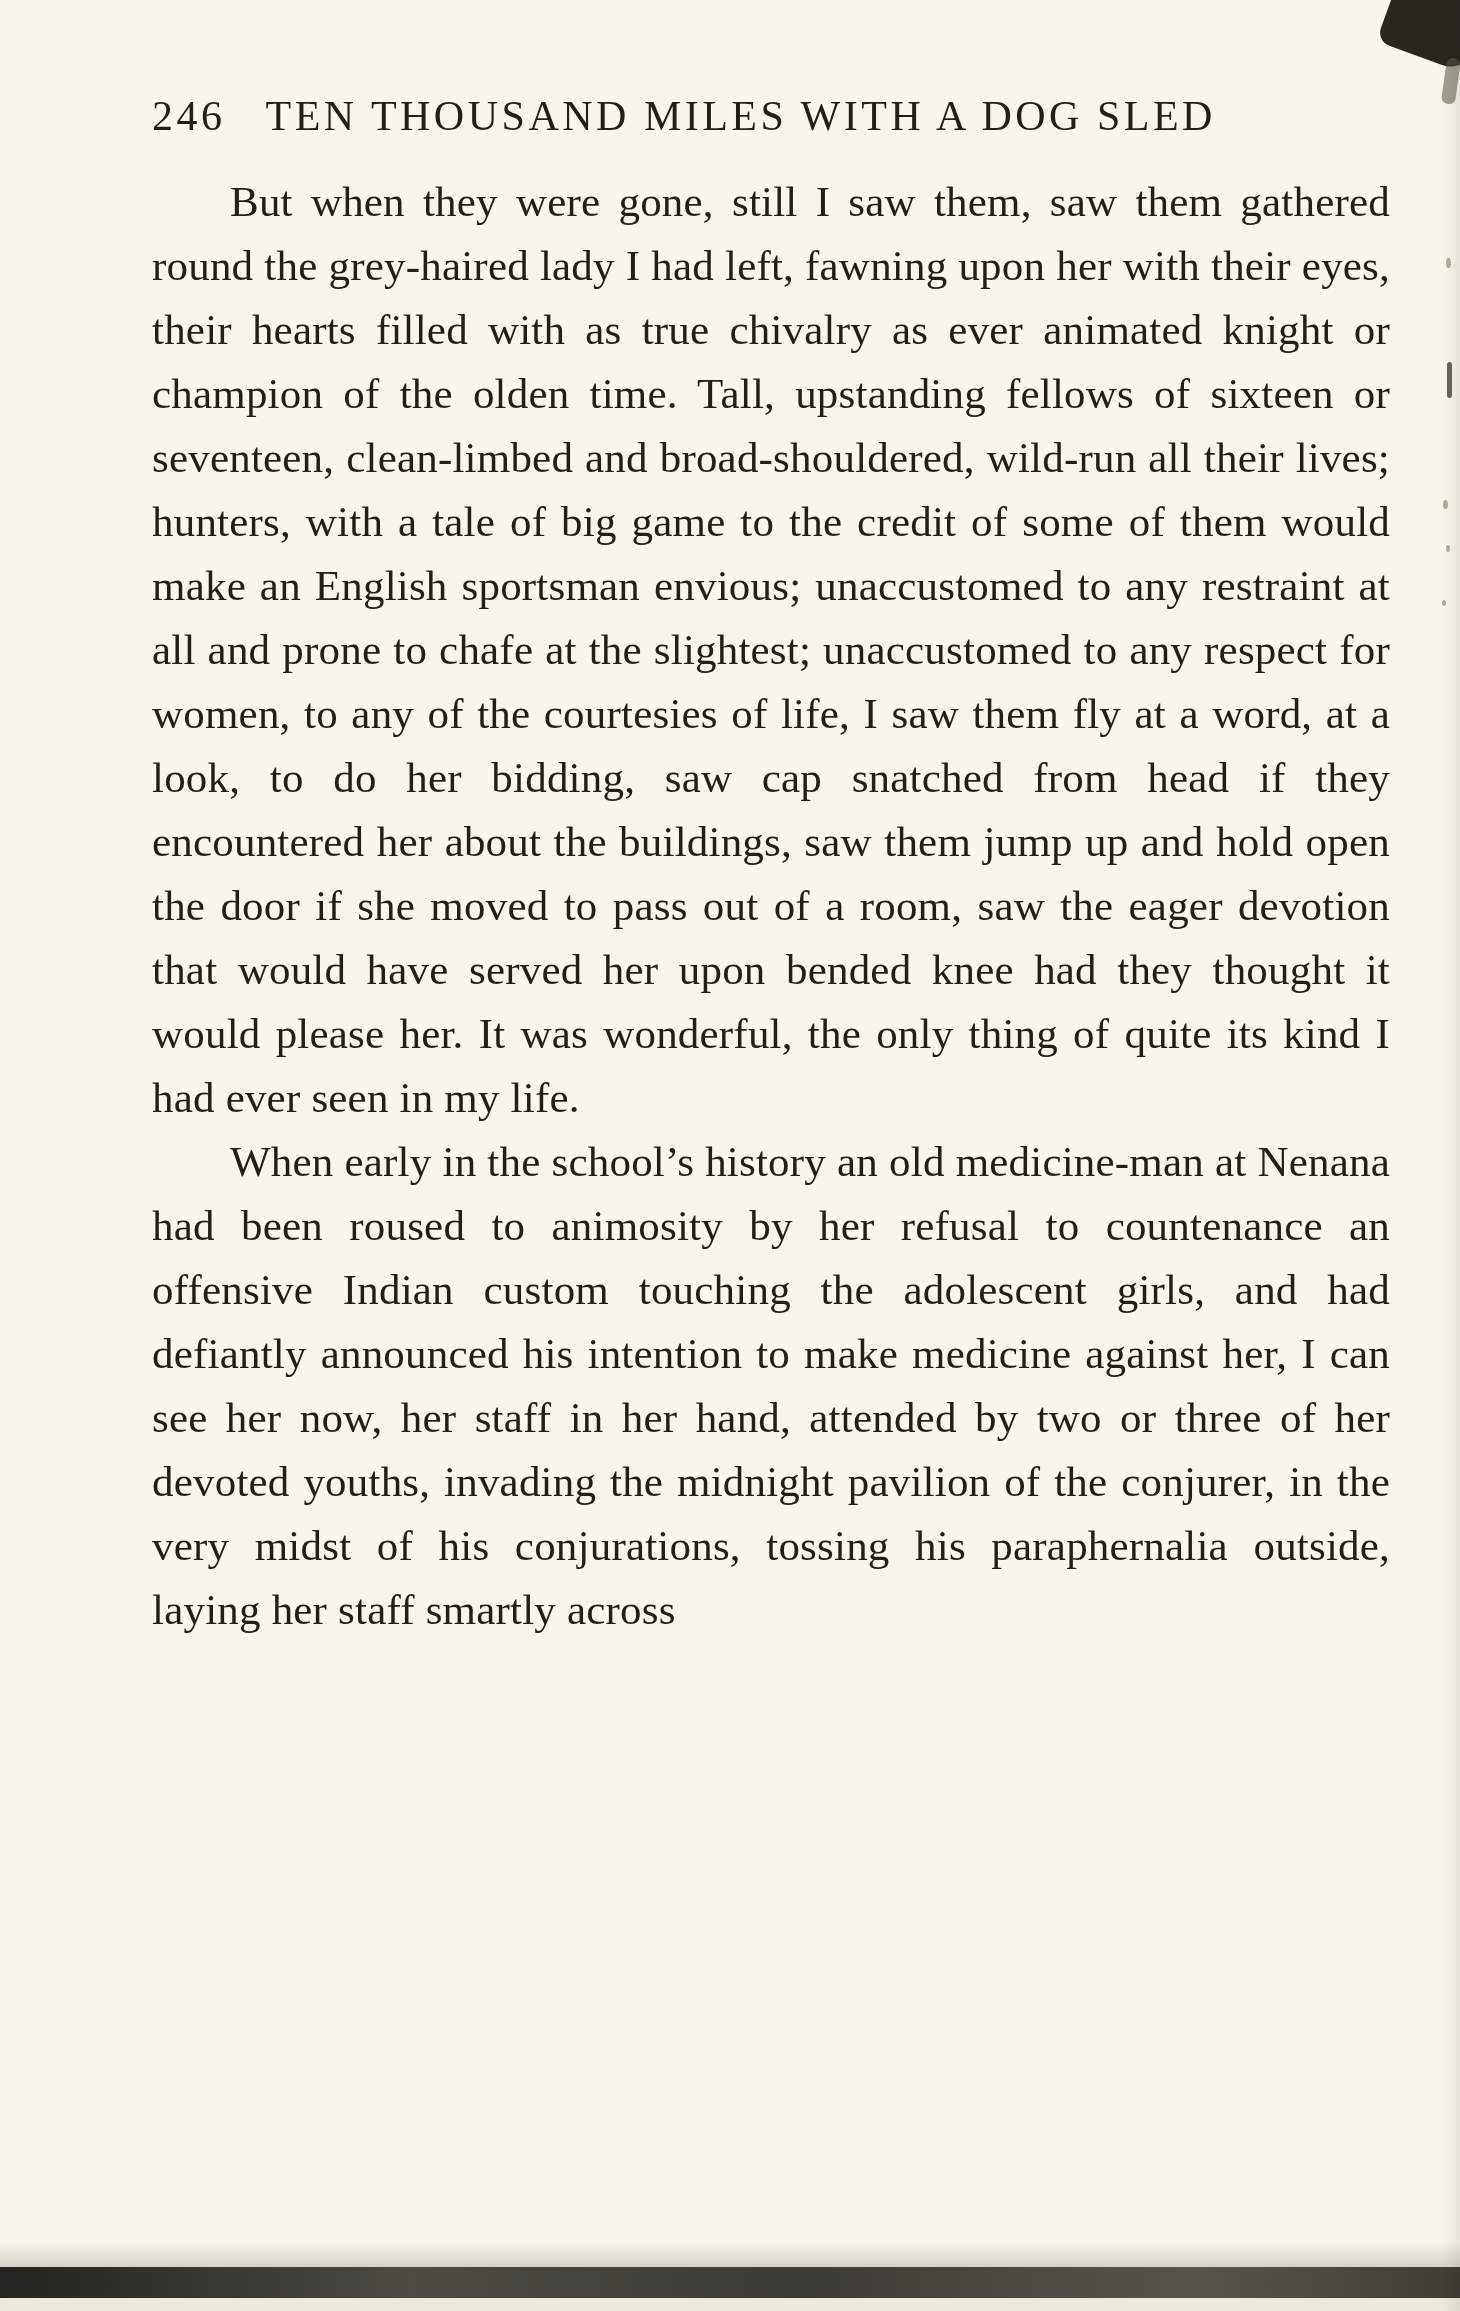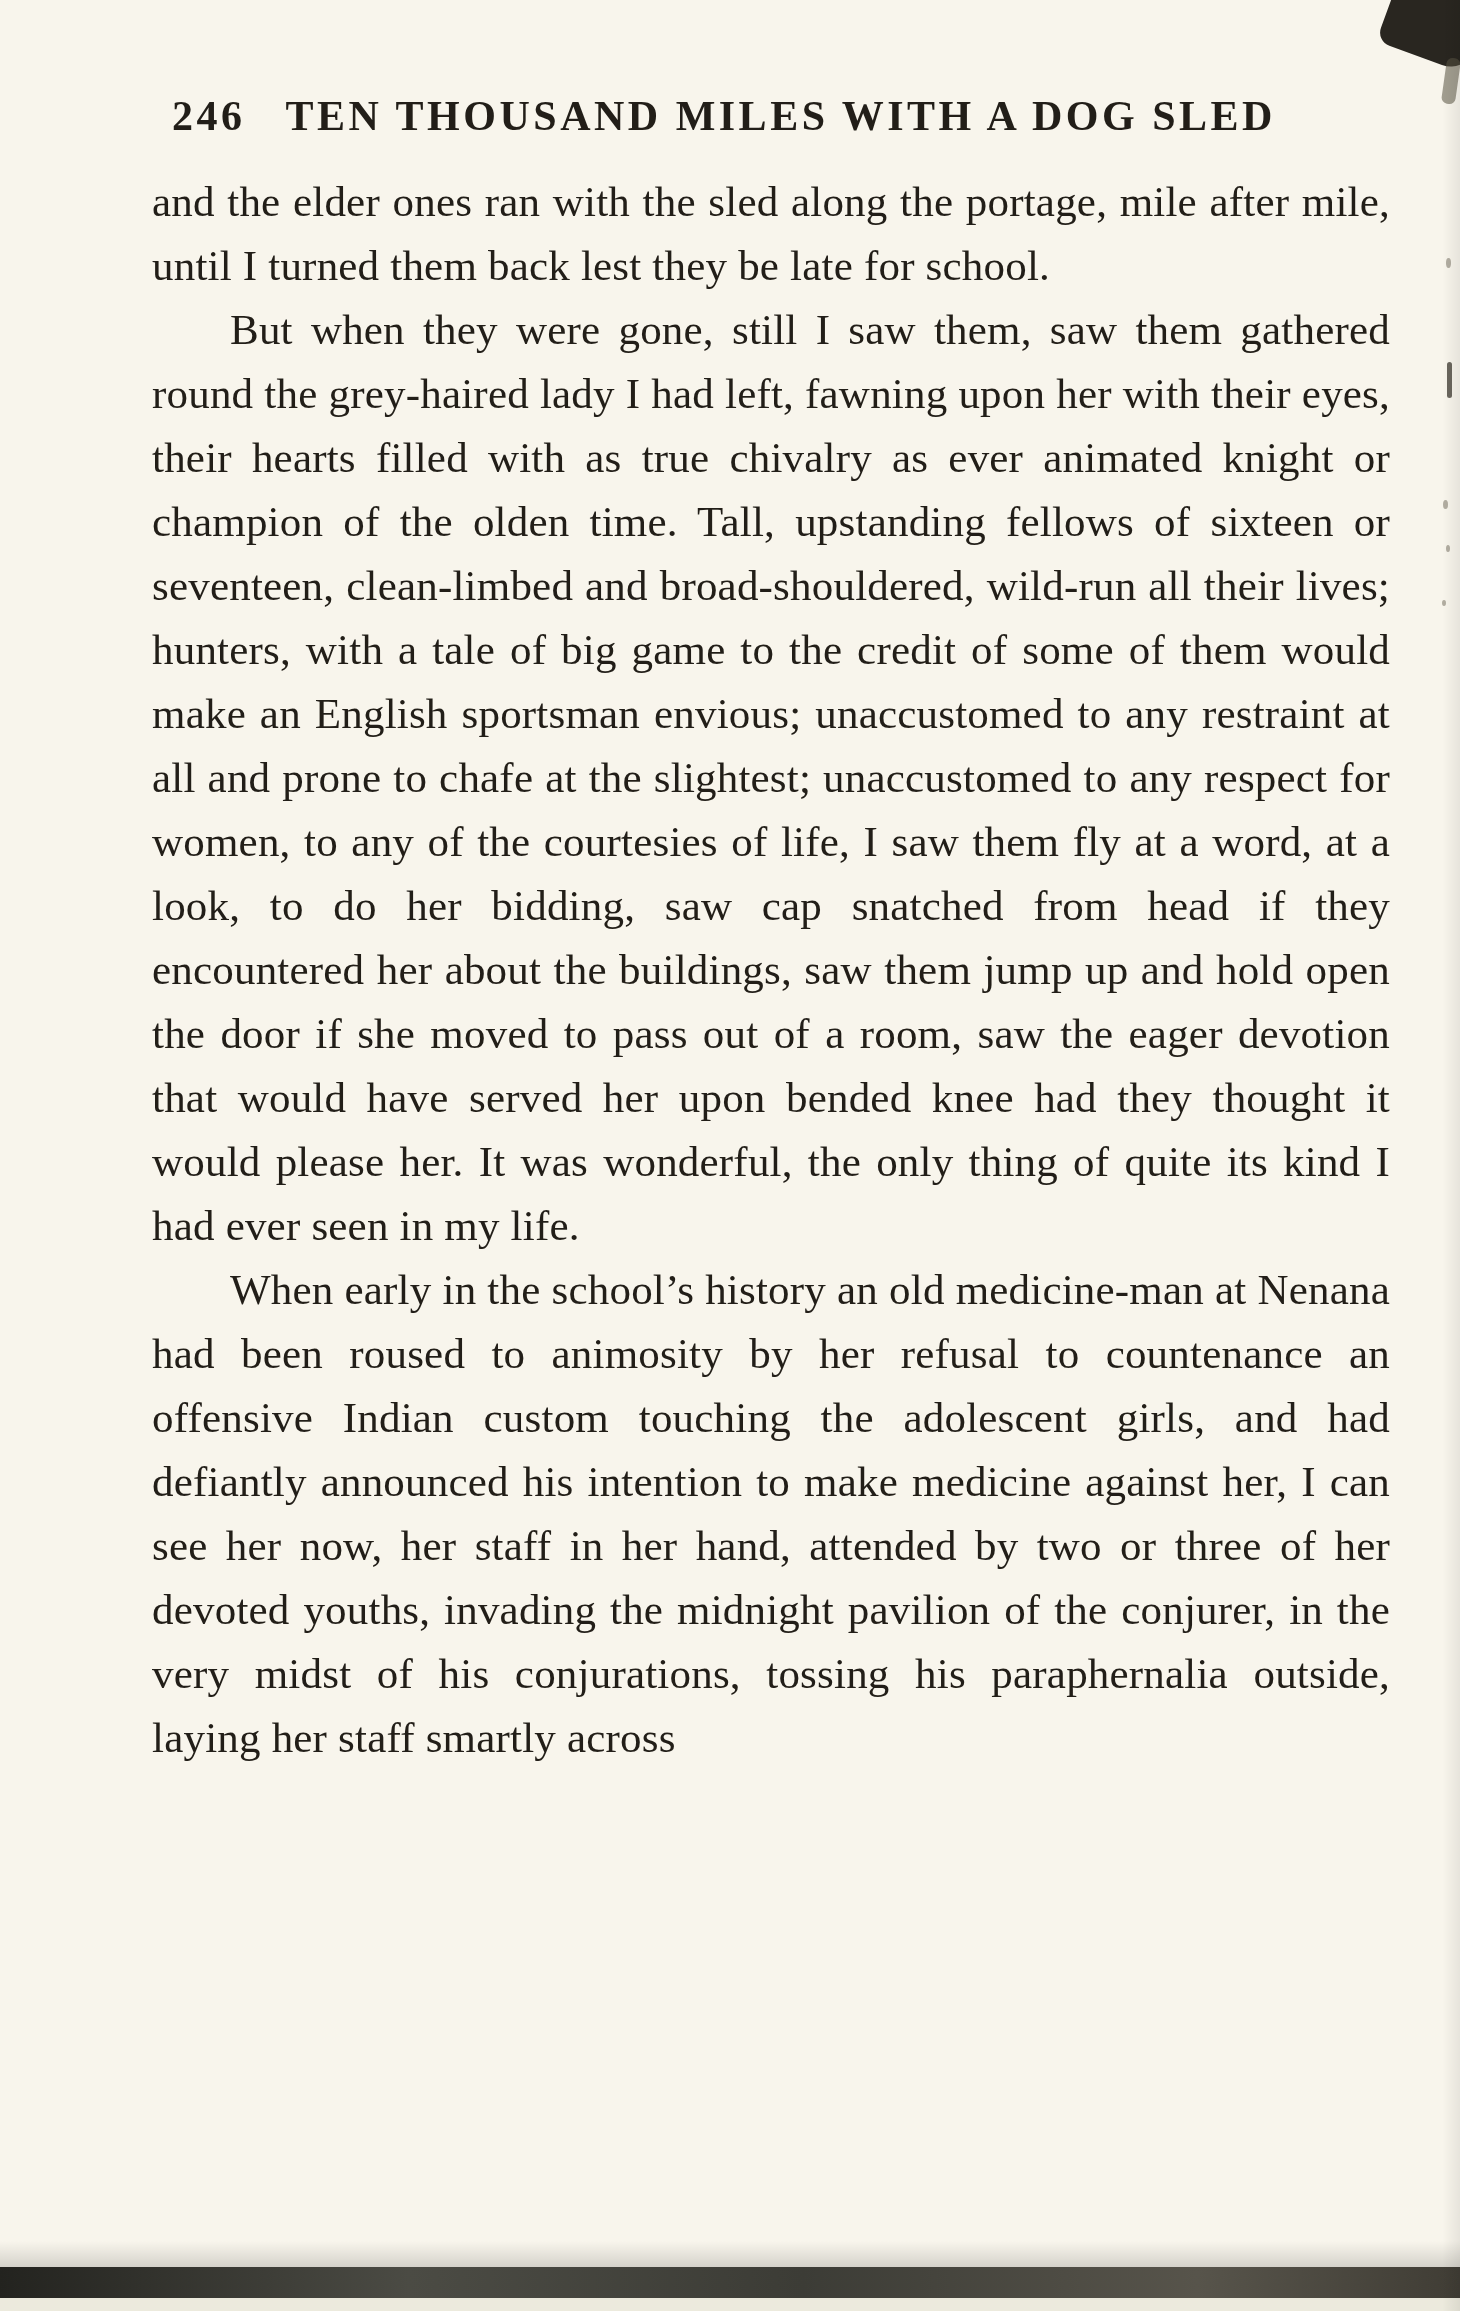--- a/index.html
+++ b/index.html
@@ -32,22 +32,21 @@
     background: linear-gradient(to right, rgba(0,0,0,0), rgba(0,0,0,0.07));
     pointer-events: none;
   }
   .running-head {
     position: absolute;
     left: 152px;
     top: 92px;
     font-size: 42px;
     letter-spacing: 3.5px;
     white-space: nowrap;
-    font-weight: 700;
-    margin-left: 20px;
+    font-weight: 400;
   }
   .folio {
     margin-right: 40px;
   }
   .text-block {
     position: absolute;
     left: 152px;
     top: 170px;
     width: 1238px;
     font-size: 43px;
@@ -131,21 +130,20 @@
 </head>
 <body>
 
 <div class="page">
 
   <header class="running-head">
     <span class="folio">246</span><span class="title">TEN THOUSAND MILES WITH A DOG SLED</span>
   </header>
 
   <main class="text-block">
-    <p class="para no-indent">and the elder ones ran with the sled along the portage, mile after mile, until I turned them back lest they be late for school.</p>
     <p class="para">But when they were gone, still I saw them, saw them gathered round the grey-haired lady I had left, fawning upon her with their eyes, their hearts filled with as true chivalry as ever animated knight or champion of the olden time. Tall, upstanding fellows of sixteen or seventeen, clean-limbed and broad-shouldered, wild-run all their lives; hunters, with a tale of big game to the credit of some of them would make an English sportsman envious; unaccustomed to any restraint at all and prone to chafe at the slightest; unaccustomed to any respect for women, to any of the courtesies of life, I saw them fly at a word, at a look, to do her bidding, saw cap snatched from head if they encountered her about the buildings, saw them jump up and hold open the door if she moved to pass out of a room, saw the eager devotion that would have served her upon bended knee had they thought it would please her. It was wonderful, the only thing of quite its kind I had ever seen in my life.</p>
     <p class="para">When early in the school’s history an old medicine-man at Nenana had been roused to animosity by her refusal to countenance an offensive Indian custom touching the adolescent girls, and had defiantly announced his intention to make medicine against her, I can see her now, her staff in her hand, attended by two or three of her devoted youths, invading the midnight pavilion of the conjurer, in the very midst of his conjurations, tossing his paraphernalia outside, laying her staff smartly across</p>
   </main>
 
   <div class="corner-blob"></div>
   <div class="corner-smudge"></div>
   <div class="edge-mark"></div>
   <div class="edge-speck speck-1"></div>
   <div class="edge-speck speck-2"></div>
   <div class="edge-speck speck-3"></div>

